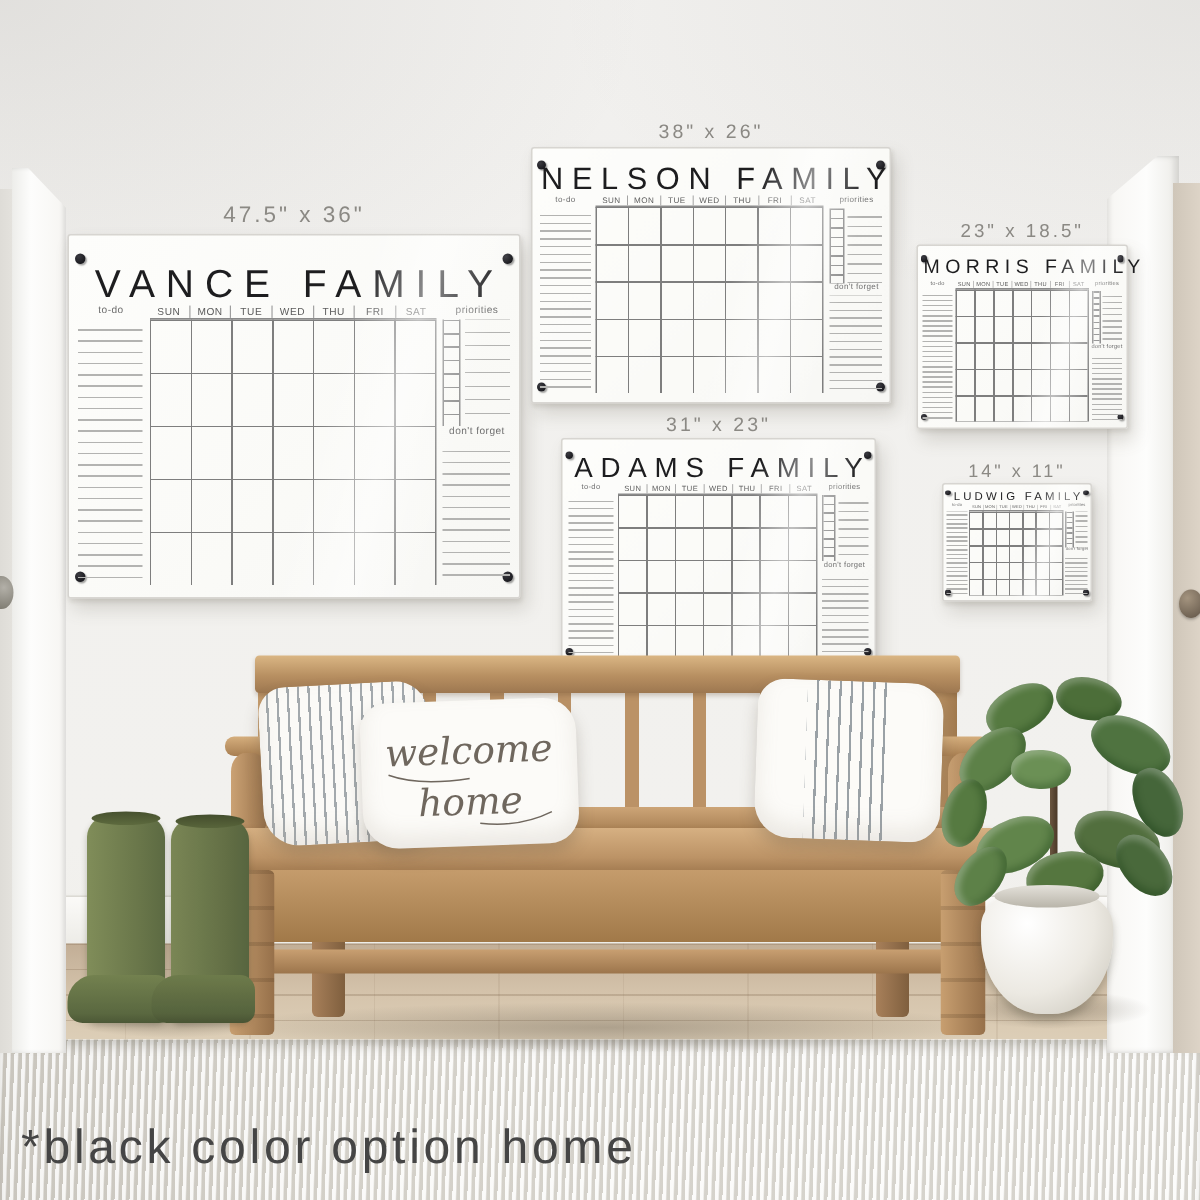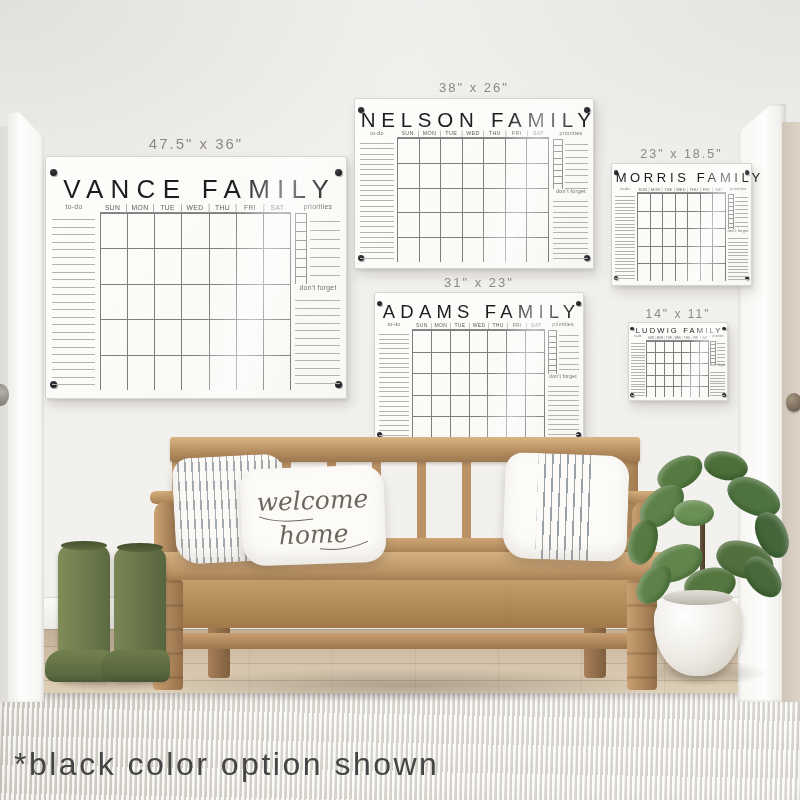--- a/index.html
+++ b/index.html
@@ -448,13 +448,13 @@
   <div class="leaf" style="left:130px;top:68px;width:48px;height:30px;background:#45663a;transform:rotate(70deg)"></div>
   <div class="leaf" style="left:56px;top:48px;width:40px;height:26px;background:#6b9055;transform:rotate(5deg)"></div>
   <div class="leaf" style="left:32px;top:94px;width:54px;height:34px;background:#61854b;transform:rotate(-20deg)"></div>
   <div class="leaf" style="left:98px;top:90px;width:58px;height:36px;background:#526f3e;transform:rotate(20deg)"></div>
   <div class="leaf" style="left:14px;top:118px;width:44px;height:28px;background:#5d8148;transform:rotate(-50deg)"></div>
   <div class="leaf" style="left:122px;top:110px;width:46px;height:30px;background:#49693b;transform:rotate(55deg)"></div>
   <div class="leaf" style="left:66px;top:116px;width:52px;height:34px;background:#55763f;transform:rotate(-8deg)"></div>
   <div class="pot"></div>
 </div>
 
-<div class="caption">*black color option shown</div>
+<div class="caption">*black color option home</div>
 
 </body></html>

